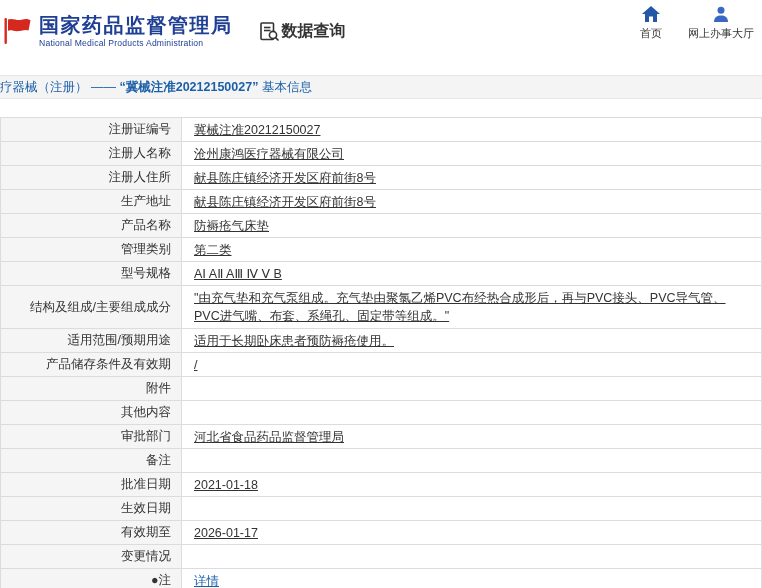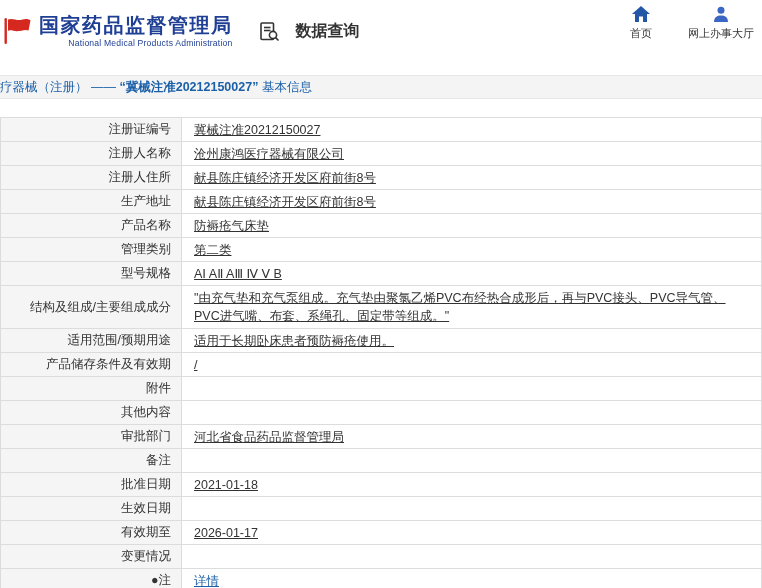--- a/index.html
+++ b/index.html
@@ -3,26 +3,26 @@
 <meta charset="utf-8">
 <style>
   * { margin:0; padding:0; box-sizing:border-box; }
   html,body { background:#fff; }
   body {
     width:762px; height:588px; overflow:hidden;
     font-family:"Liberation Sans","DejaVu Sans",sans-serif;
     color:#333;
   }
   
-  .header { height:62px; display:flex; align-items:center; position:relative; padding-left:2px; background:#fff;text-align:right; }
+  .header { height:62px; display:flex; align-items:center; position:relative; padding-left:2px; background:#fff; }
   .logo { display:flex; align-items:center; gap:7px; }
   .logo-text .cn { font-size:20px; font-weight:bold; color:#1f3f94; letter-spacing:1.5px; line-height:22px; }
   .logo-text .en { font-size:8.6px; color:#1f3f94; margin-top:2px; letter-spacing:.2px; }
-  .section-title { display:flex; align-items:center; gap:16px; margin-left:26px; font-size:16px; font-weight:bold; color:#333; }
-  .top-nav { position:absolute; right:8px; top:6px; display:flex; gap:36px; }
+  .section-title { display:flex; align-items:center; gap:2px; margin-left:26px; font-size:16px; font-weight:bold; color:#333; }
+  .top-nav { position:absolute; right:8px; top:6px; display:flex; gap:26px; }
   .nav-item { display:flex; flex-direction:column; align-items:center; gap:4px; font-size:11px; color:#333; cursor:pointer; }
   
   .breadcrumb {
     margin-top:13px; height:24px; background:#f4f4f4;
     border-top:1px solid #e6e6e6; border-bottom:1px solid #e6e6e6;
     display:flex; align-items:center; font-size:12.5px; color:#1b5fa8;
   }
   .breadcrumb span { white-space:pre; }
   .breadcrumb .num { font-weight:bold; }
   

